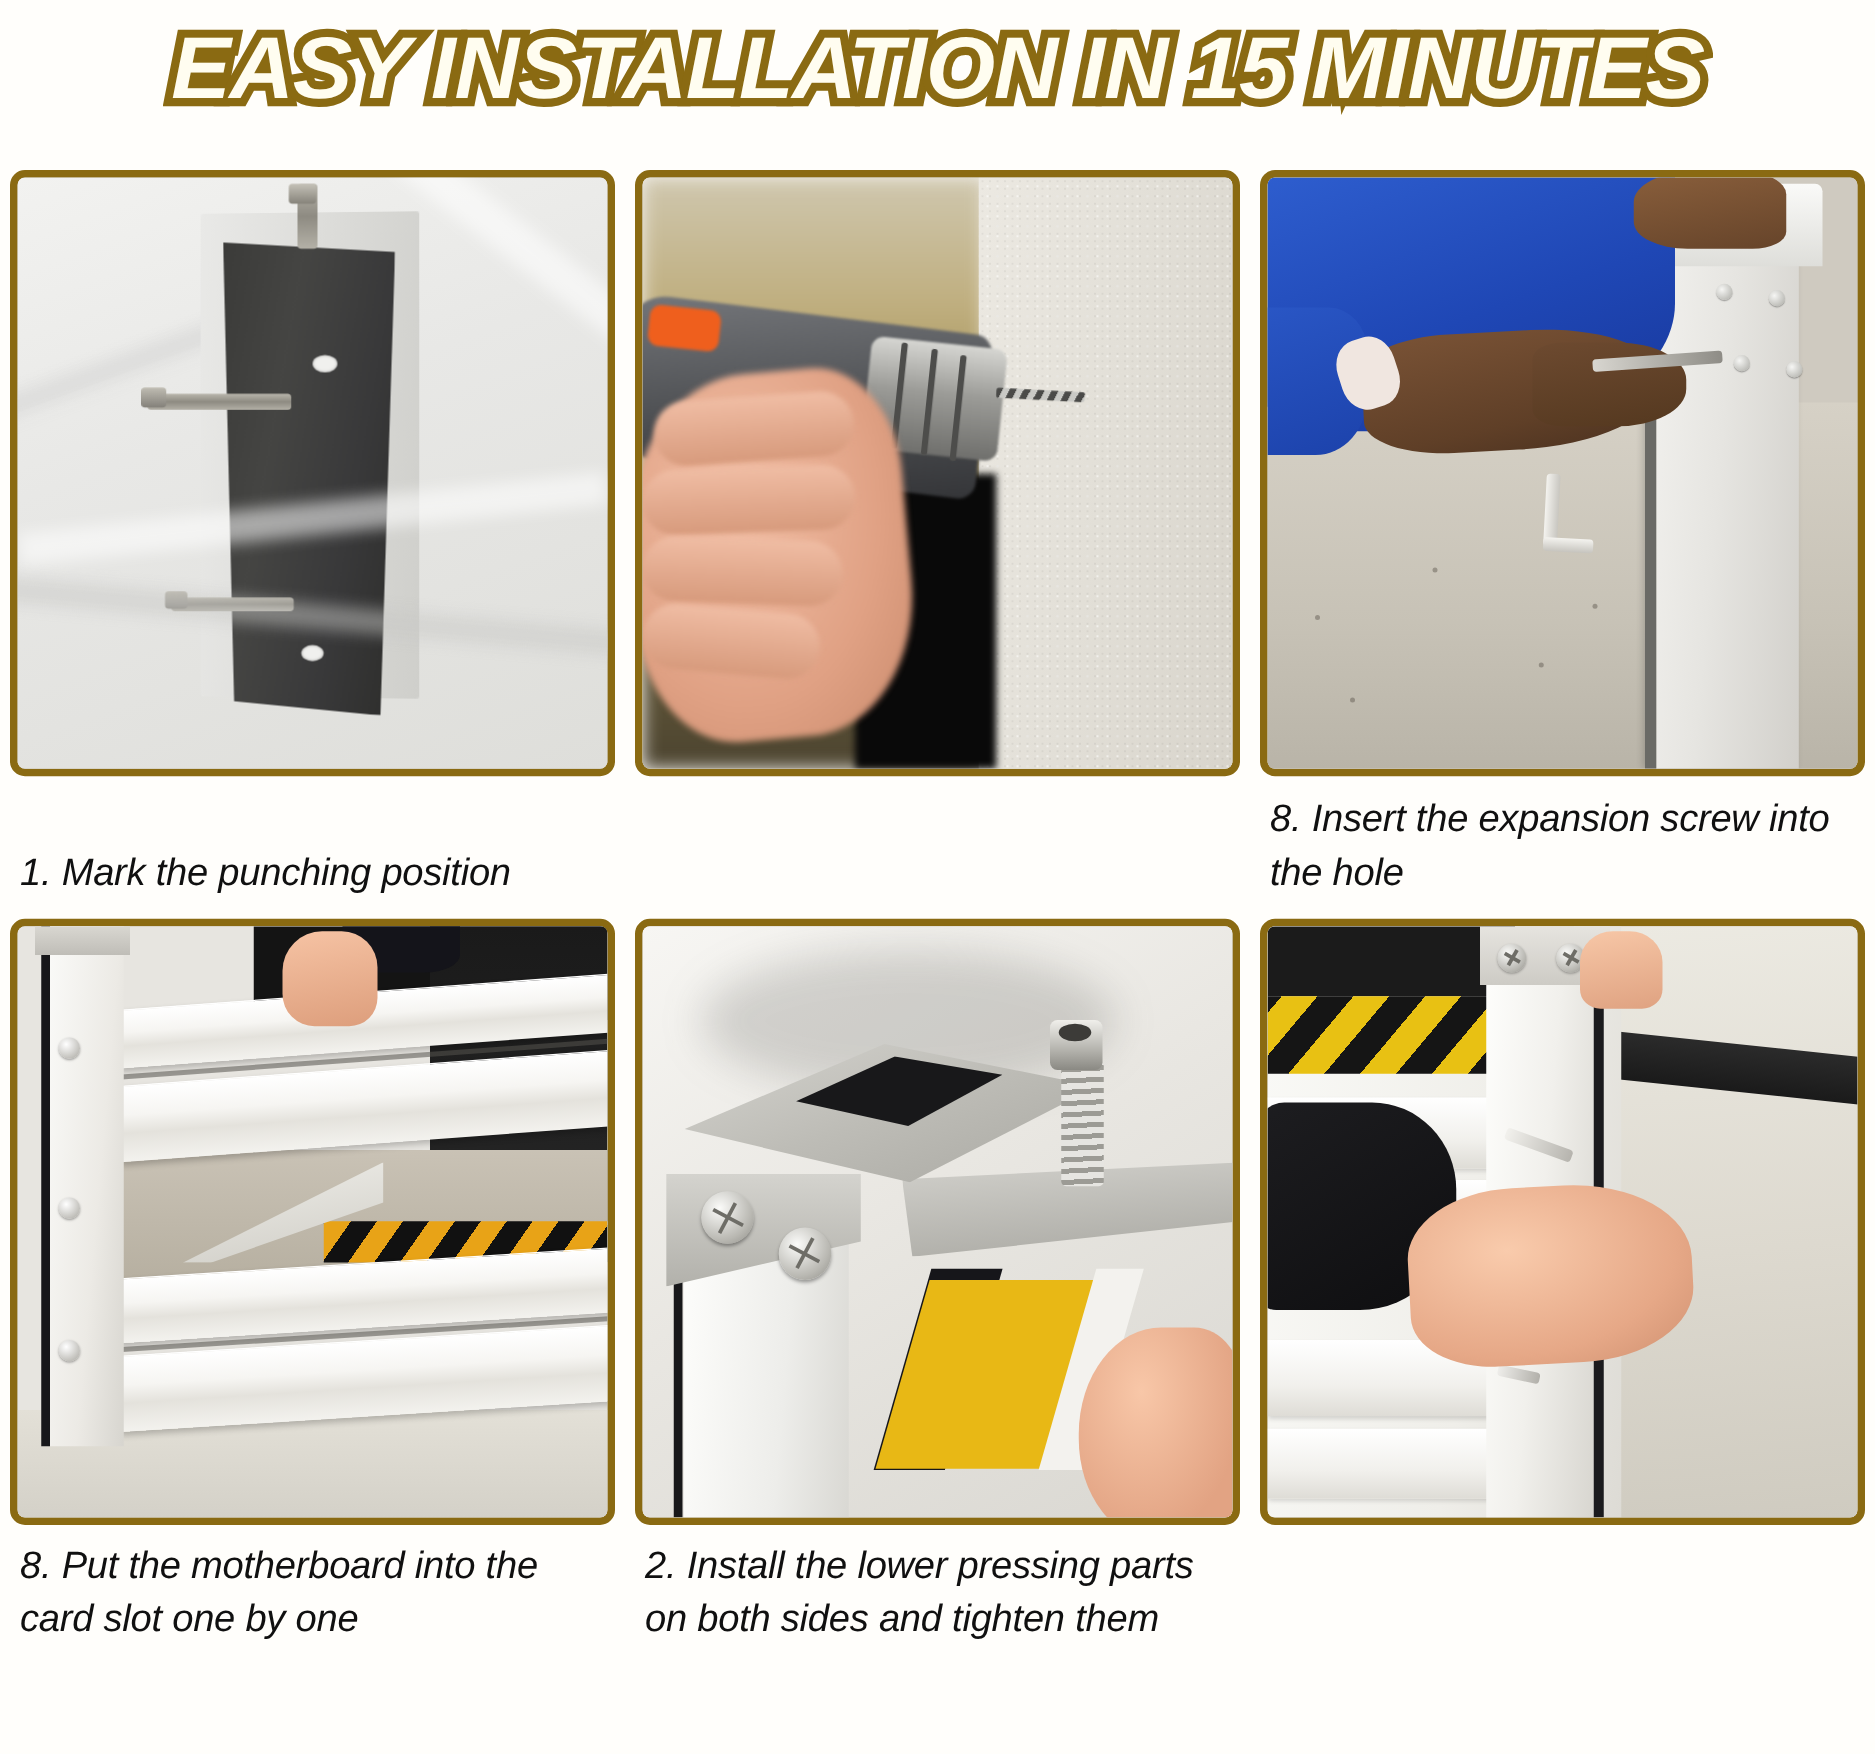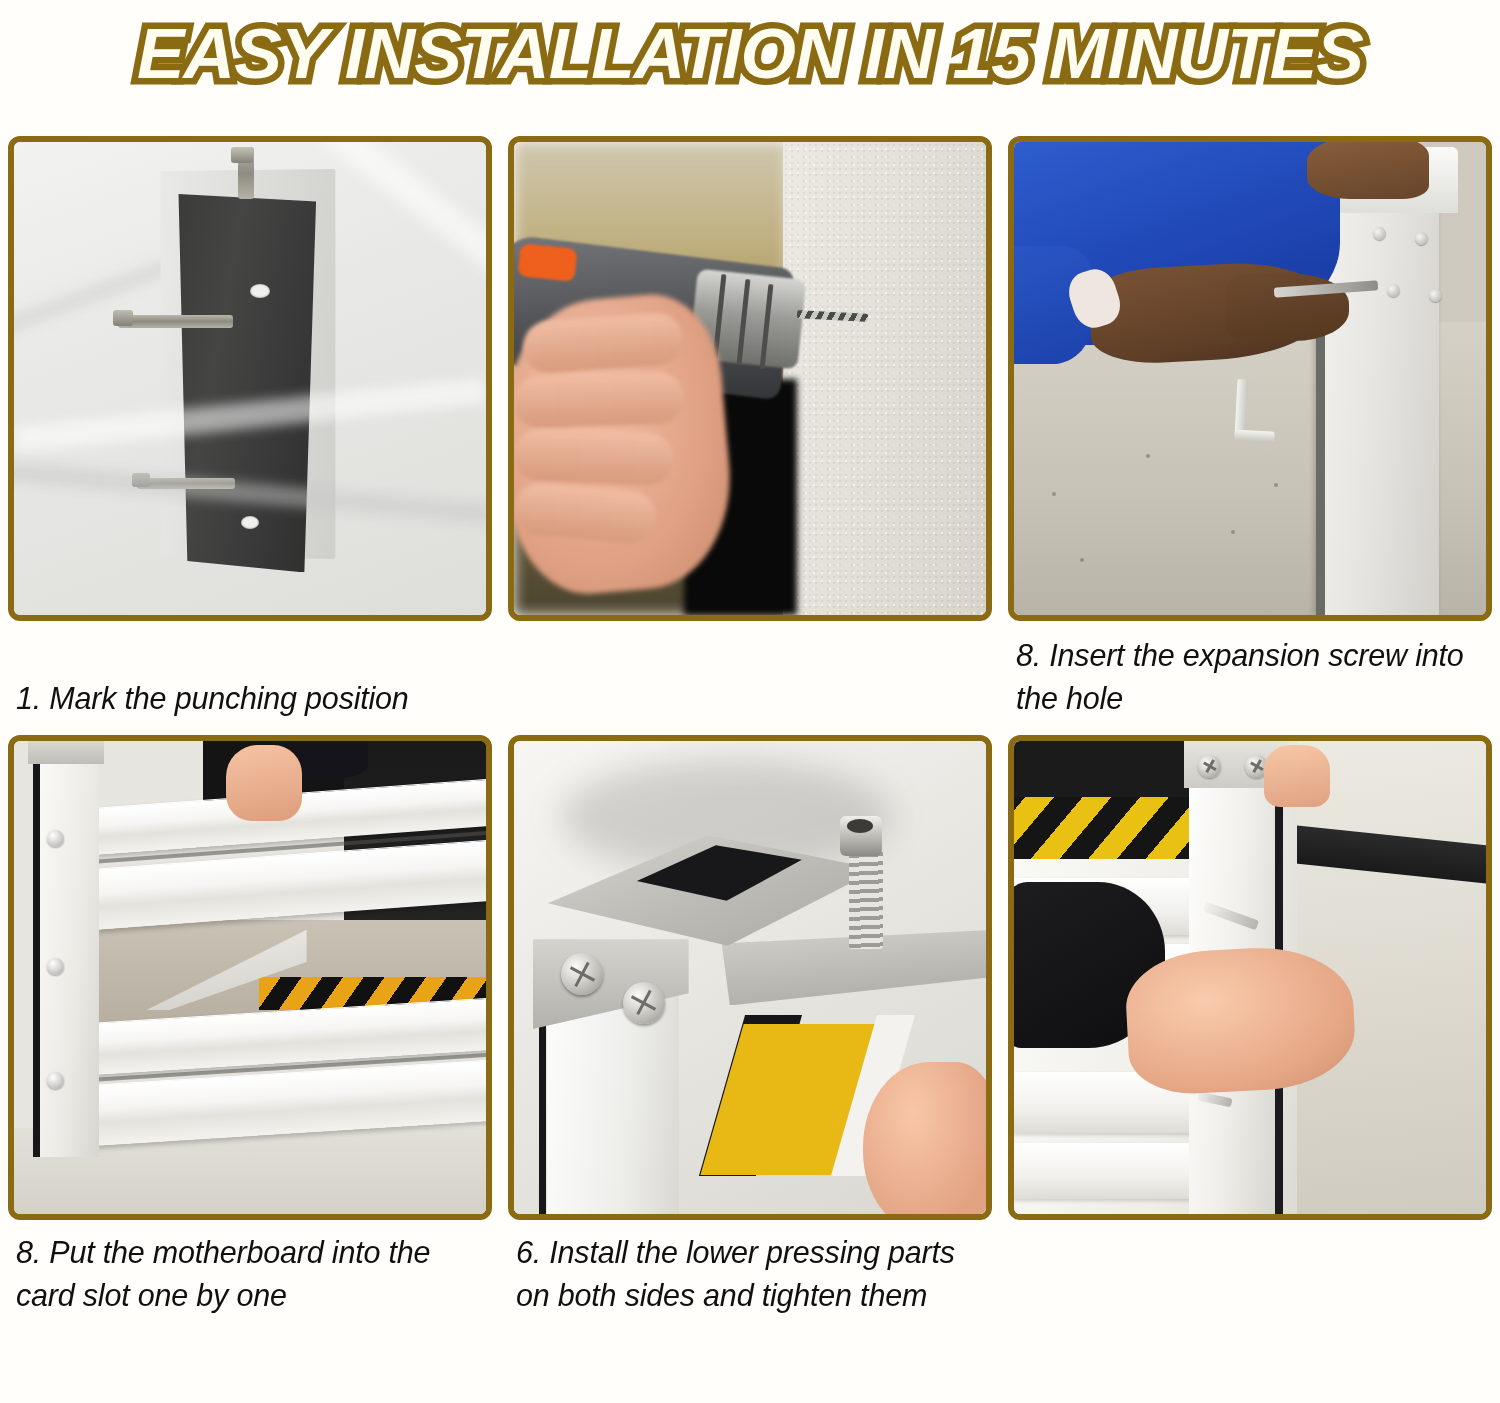--- a/index.html
+++ b/index.html
@@ -617,21 +617,21 @@
           <div class="plate-top"></div>
           <div class="plate-slot"></div>
           <div class="plate-front"></div>
           <div class="screw s1"></div>
           <div class="screw s2"></div>
           <div class="bolt-shaft"></div>
           <div class="bolt-head"></div>
           <div class="bolt-hole"></div>
         </div>
       </div>
-      <div class="caption">6. Install the lower pressing parts on both sides and tighten them</div>
+      <div class="caption">2. Install the lower pressing parts on both sides and tighten them</div>
     </div>
 
     <div class="cell row2">
       <div class="photo-frame">
         <div class="photo p6">
           <div class="floor"></div>
           <div class="baseboard"></div>
           <div class="assembly"></div>
           <div class="top-dark"></div>
           <div class="hazard6"></div>

